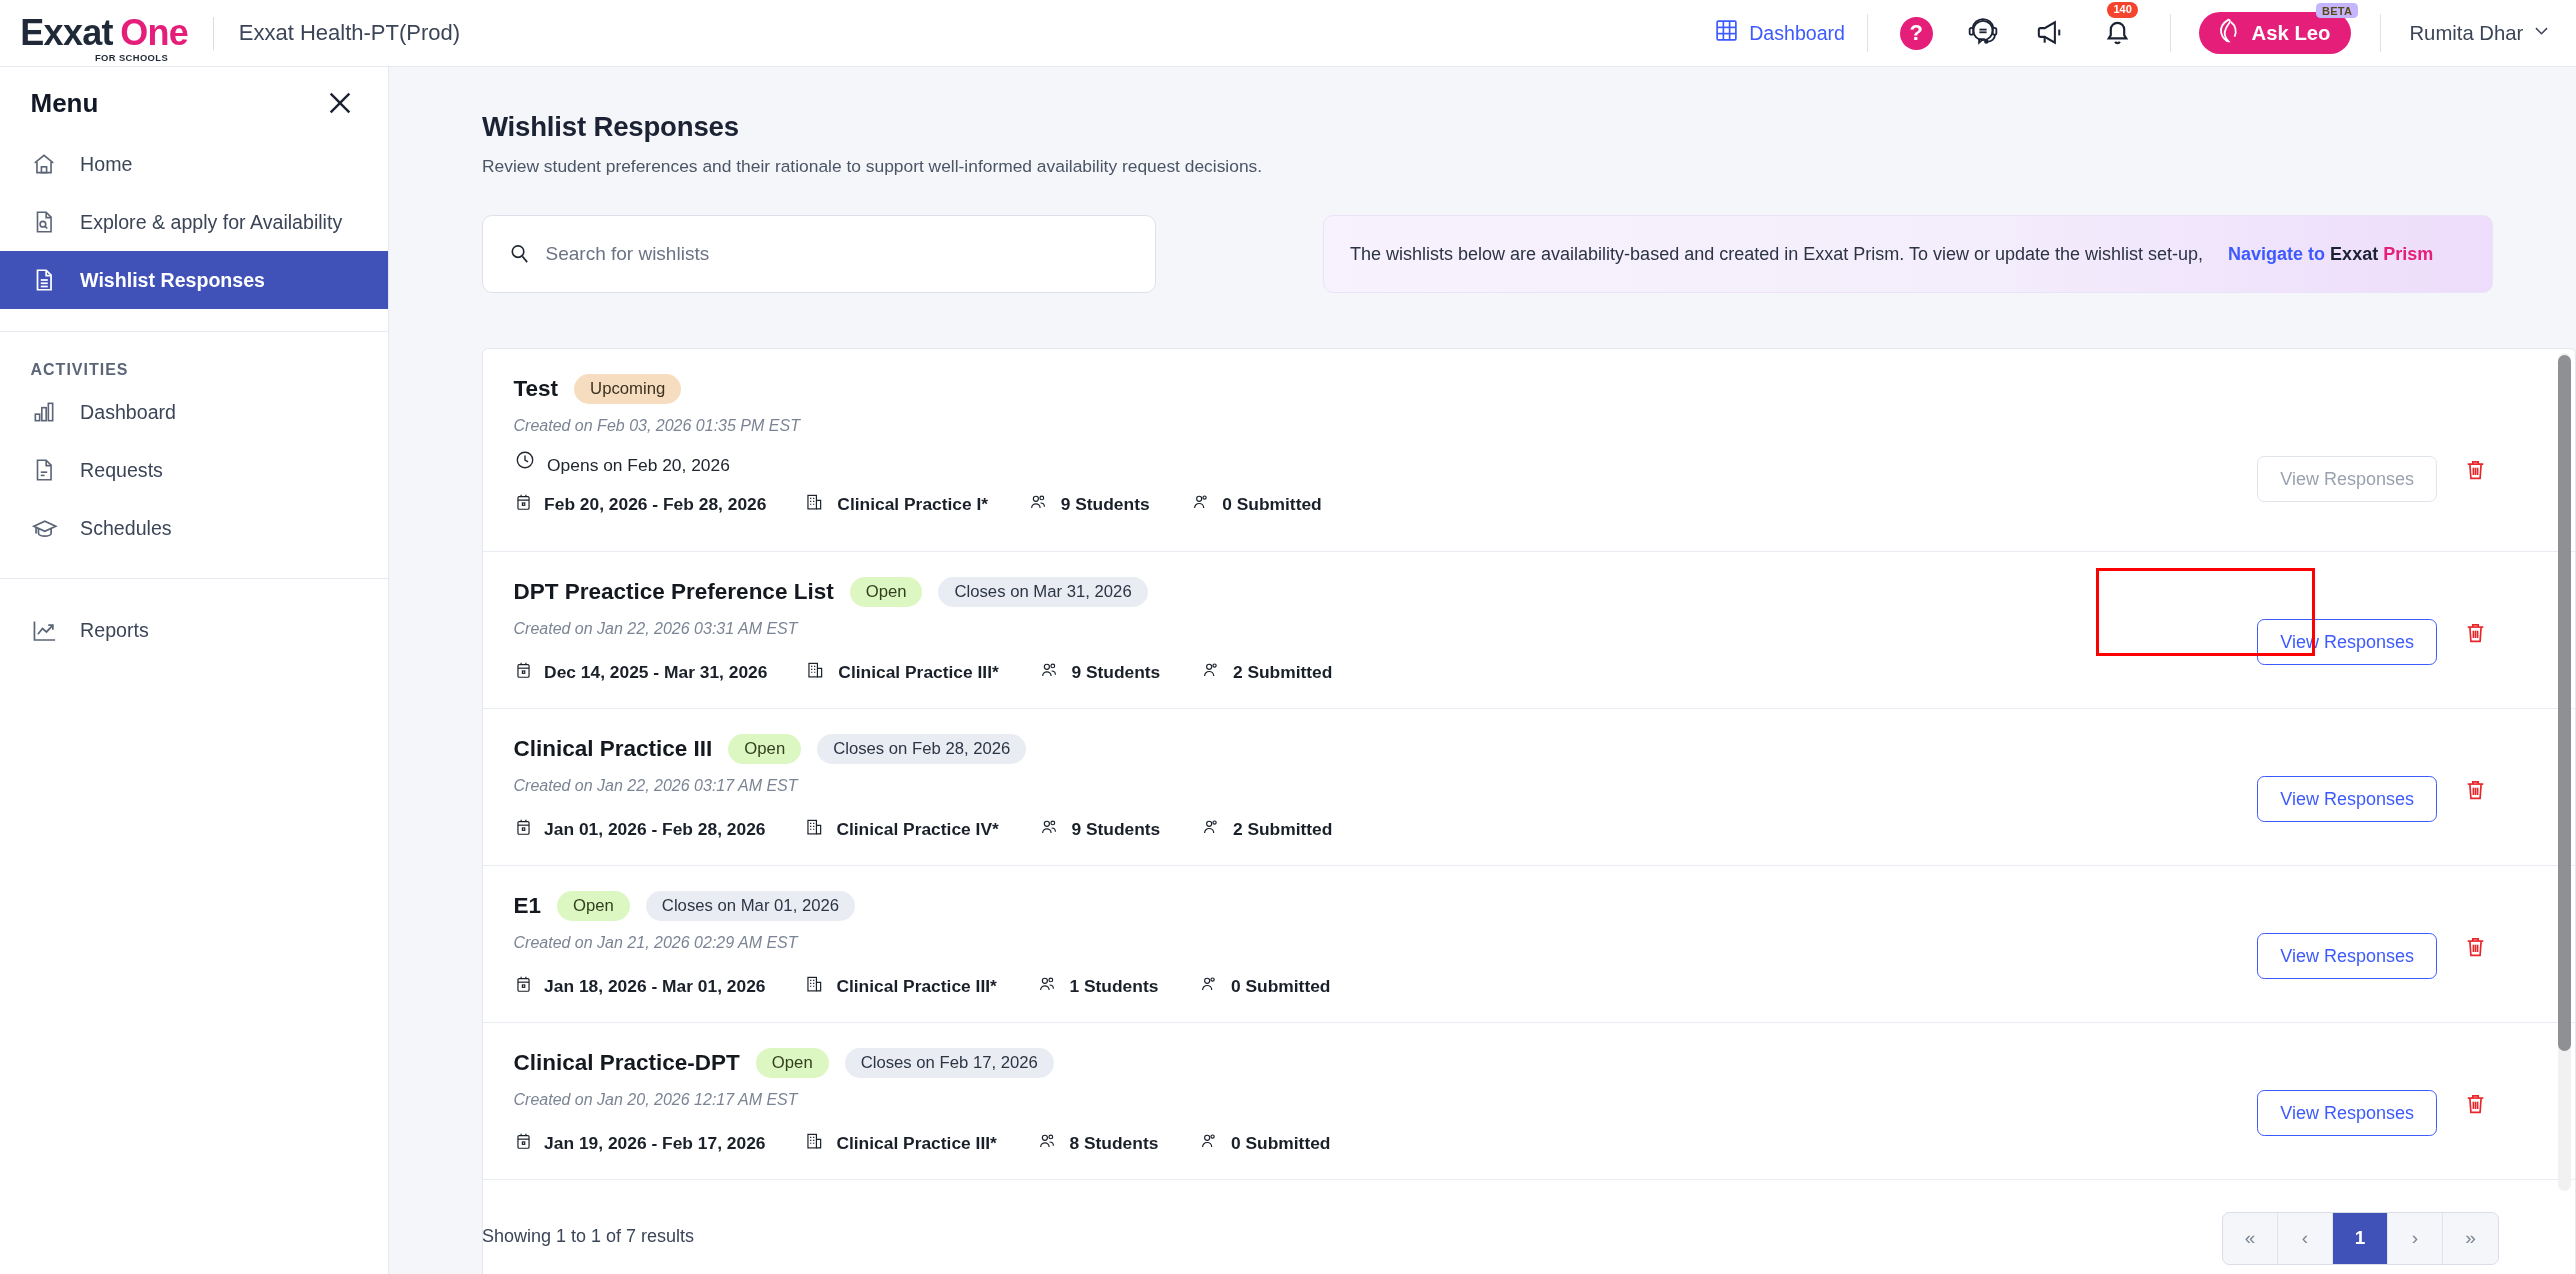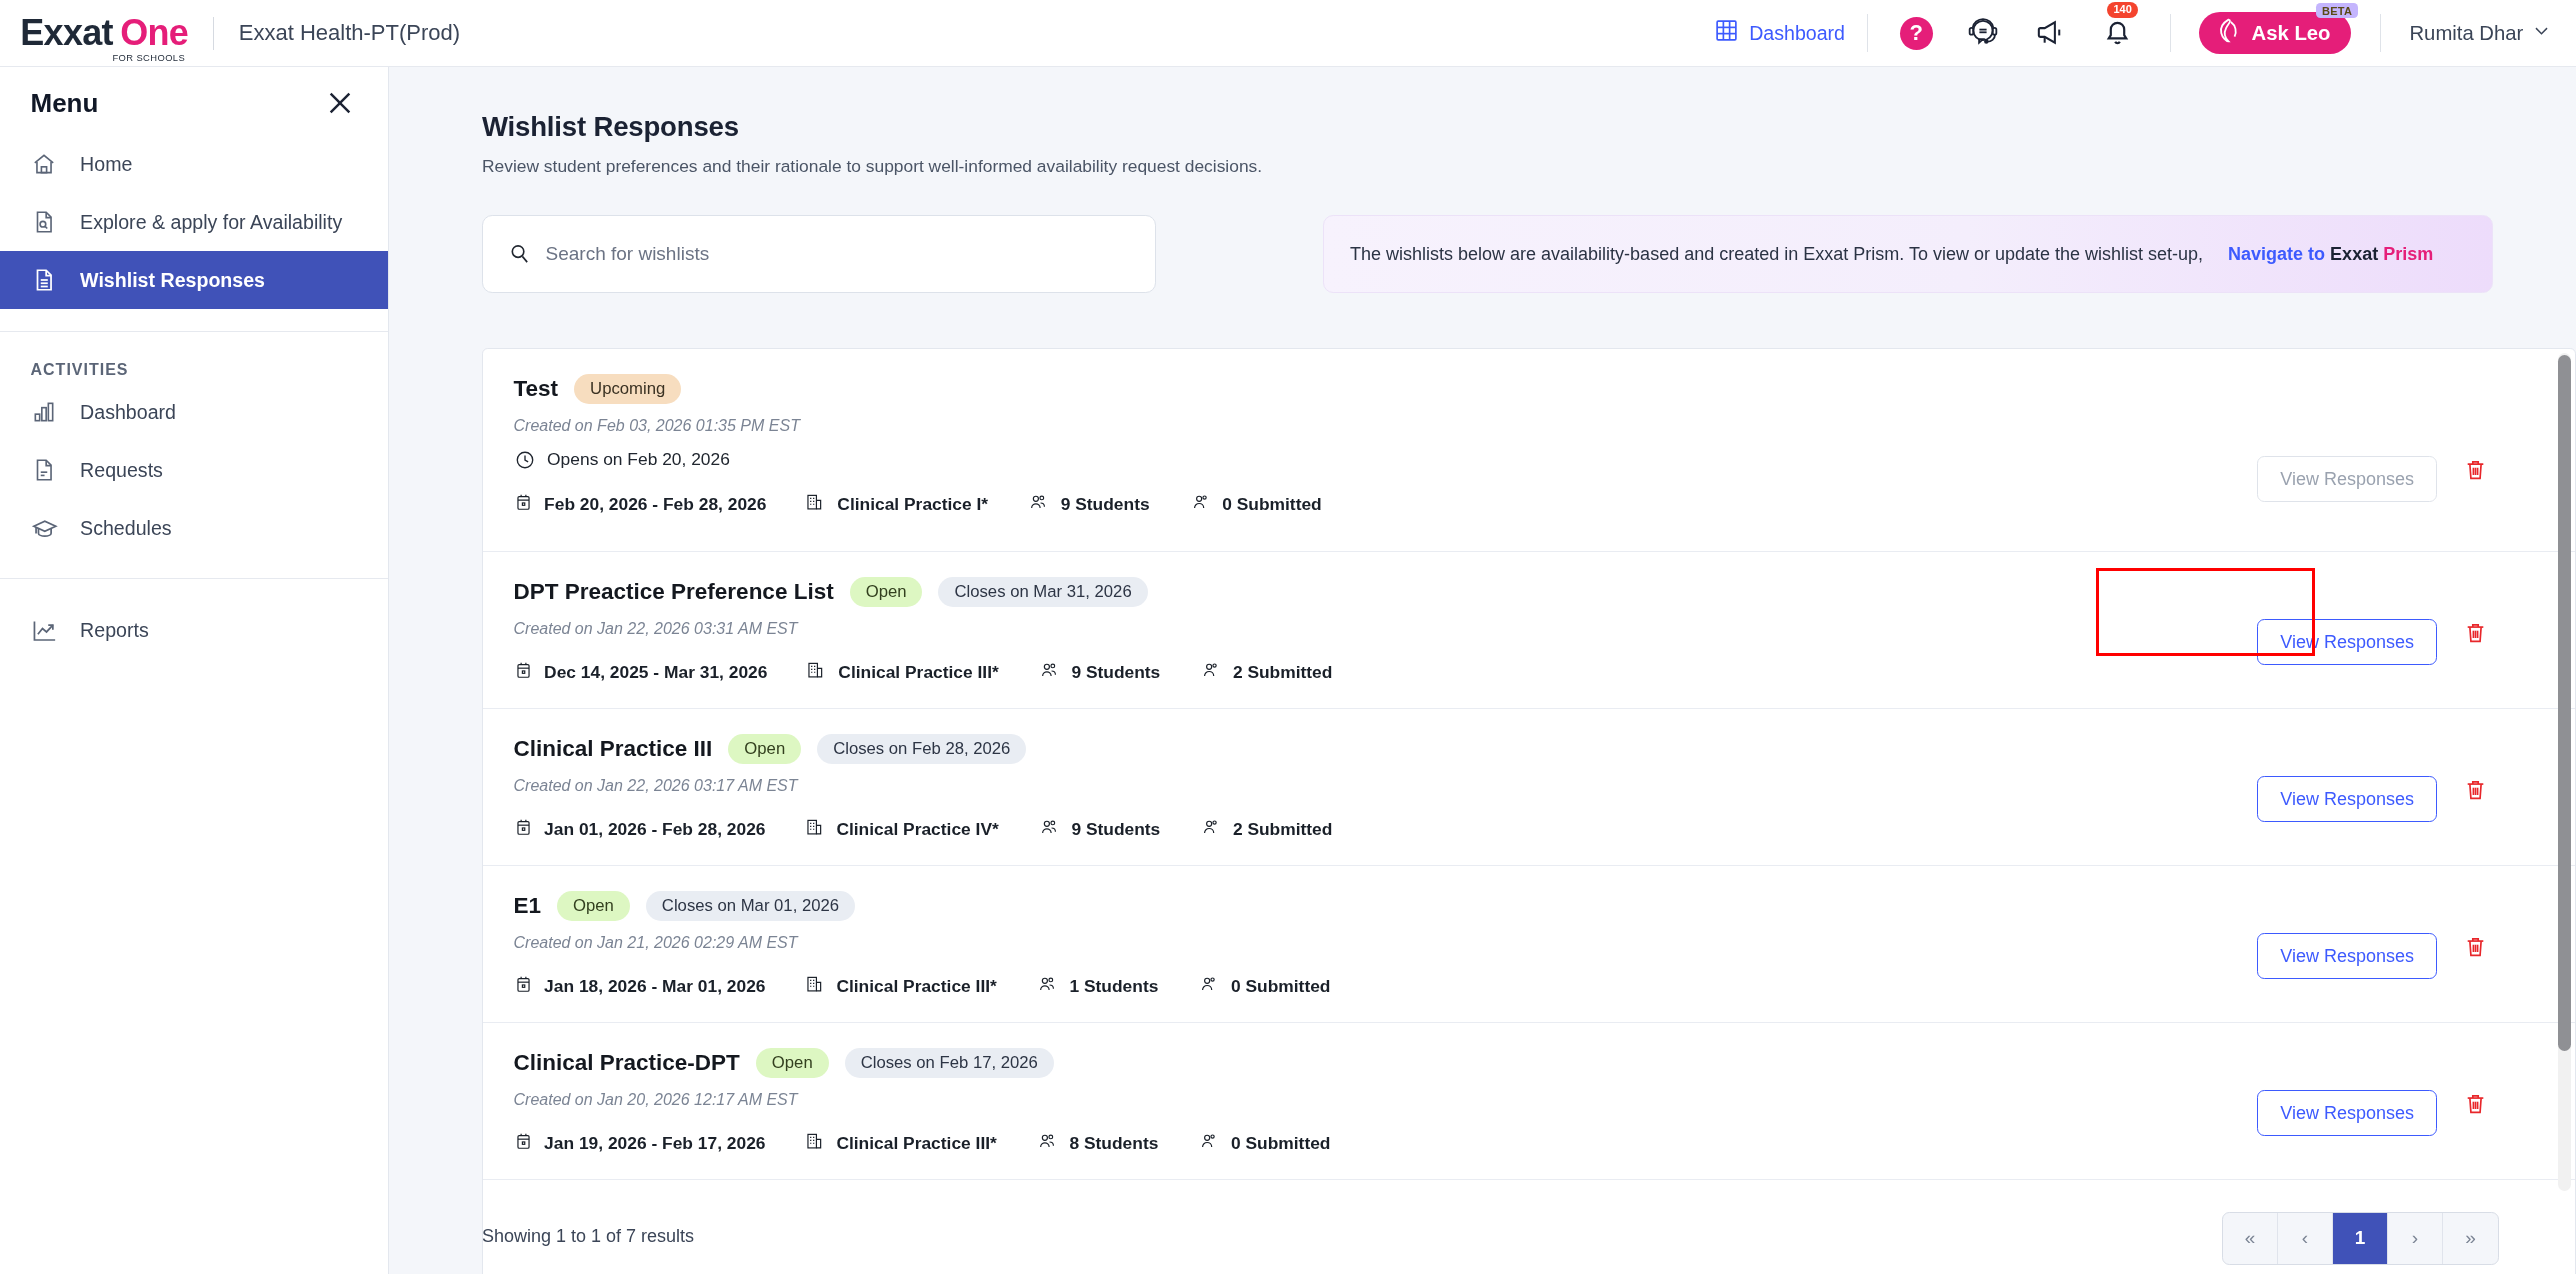--- a/index.html
+++ b/index.html
@@ -14,21 +14,21 @@
   .topbar {
     position: absolute; top: 0; left: 0;
     width: 2576px; height: 67px;
     background: #ffffff;
     display: flex; align-items: center;
     border-bottom: 0.7px solid #e6e9ef;
   }
   .logo-wrap { display:flex; align-items:flex-end; margin-left: 20.3px; position: relative; }
   .logo-exxat { font-size: 36px; font-weight: 700; color: #1f2937; letter-spacing: -0.7px; line-height: 1; }
   .logo-one { font-size: 36px; font-weight: 700; color: #e51e79; letter-spacing: -0.7px; line-height: 1; margin-left: 7.3px;}
-  .logo-sub { position:absolute; right: 3px; bottom: -11.6px; font-size: 9.4px; font-weight:400; color:#1f2937; letter-spacing:0.4px;}
+  .logo-sub { position:absolute; right: 20px; bottom: -11.6px; font-size: 9.4px; font-weight:700; color:#1f2937; letter-spacing:0.4px;}
   .topbar-divider { width: 0.7px; height: 33px; background: #d6dae1; margin: 0 25px; }
   .school-name { font-size: 22px; color: #3b4557; font-weight: 400; }
 
   .topbar-right { margin-left: auto; display: flex; align-items: center; height: 100%; }
   .dash-link { display:flex; align-items:center; gap: 10.2px; color:#3d5afe; font-size: 19.6px; font-weight: 500; padding-right: 22px;}
   .vdiv { width:0.7px; height:38px; background:#dfe3e9; }
   .icon-btn { display:flex; align-items:center; justify-content:center; position:relative; }
   .help-circle {
     width: 33px; height: 33px; border-radius: 50%; background:#e51e79;
     color:#fff; font-size: 22px; font-weight: 700; display:flex; align-items:center; justify-content:center;
@@ -108,21 +108,21 @@
     border-bottom: 0.7px solid #e9ecf2;
     padding: 25px 0 0 30.5px;
   }
   .row-title-line { display:flex; align-items:center; gap: 16px; }
   .row-title { font-size: 22.5px; font-weight: 700; color:#14181f; }
   .pill { font-size: 16.7px; border-radius: 725px; padding: 6.5px 16px; line-height:1; }
   .pill.upcoming { background:#f7ddbf; color:#3a3122; }
   .pill.open { background:#ddf7c2; color:#33401f; }
   .pill.neutral { background:#e9edf3; color:#2d3545; }
   .created { font-size: 16px; font-style: italic; color:#7b8494; margin-top: 13px; }
-  .opens-line { display:flex; align-items:flex-start; gap:11.6px; margin-top: 14.5px; font-size:17.4px; color:#20262f;}
+  .opens-line { display:flex; align-items:flex-end; gap:11.6px; margin-top: 14.5px; font-size:17.4px; color:#20262f;}
   .meta { display:flex; align-items:center; gap: 39px; margin-top: 16px; }
   .meta-item { display:flex; align-items:center; gap: 11.6px; font-size: 17.4px; font-weight: 600; color:#1a2029; }
 
   .row-actions { position:absolute; right: 87px; top: 67px; display:flex; align-items:flex-start; gap: 26px; }
   .btn-view {
     border: 1.1px solid #3d5afe; color:#3d5afe; background:#fff;
     border-radius: 7.3px; font-size: 18px; padding: 11.6px 22px; cursor:pointer;
     font-family: "Liberation Sans", sans-serif;
   }
   .btn-view.disabled { border-color:#dfe3ea; color:#9aa2af; cursor:default; }

